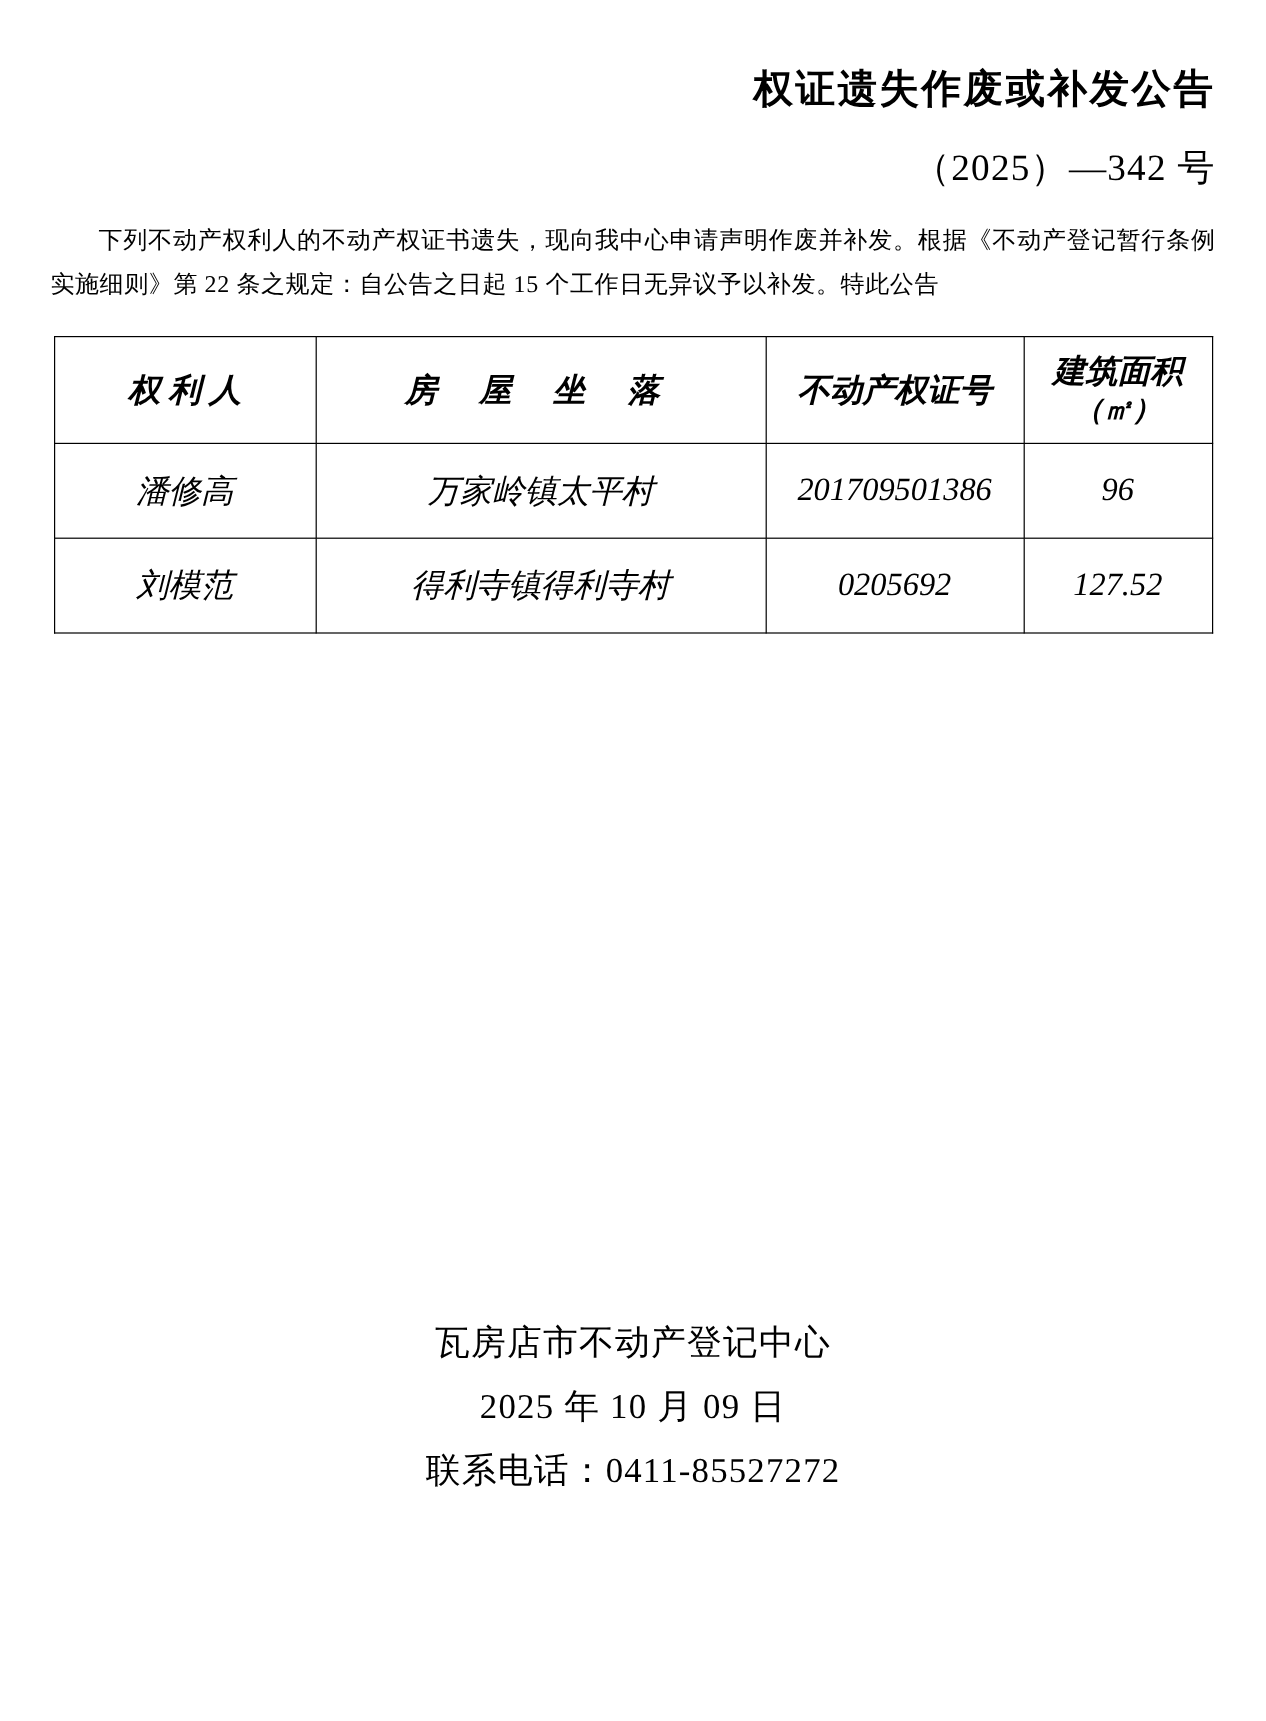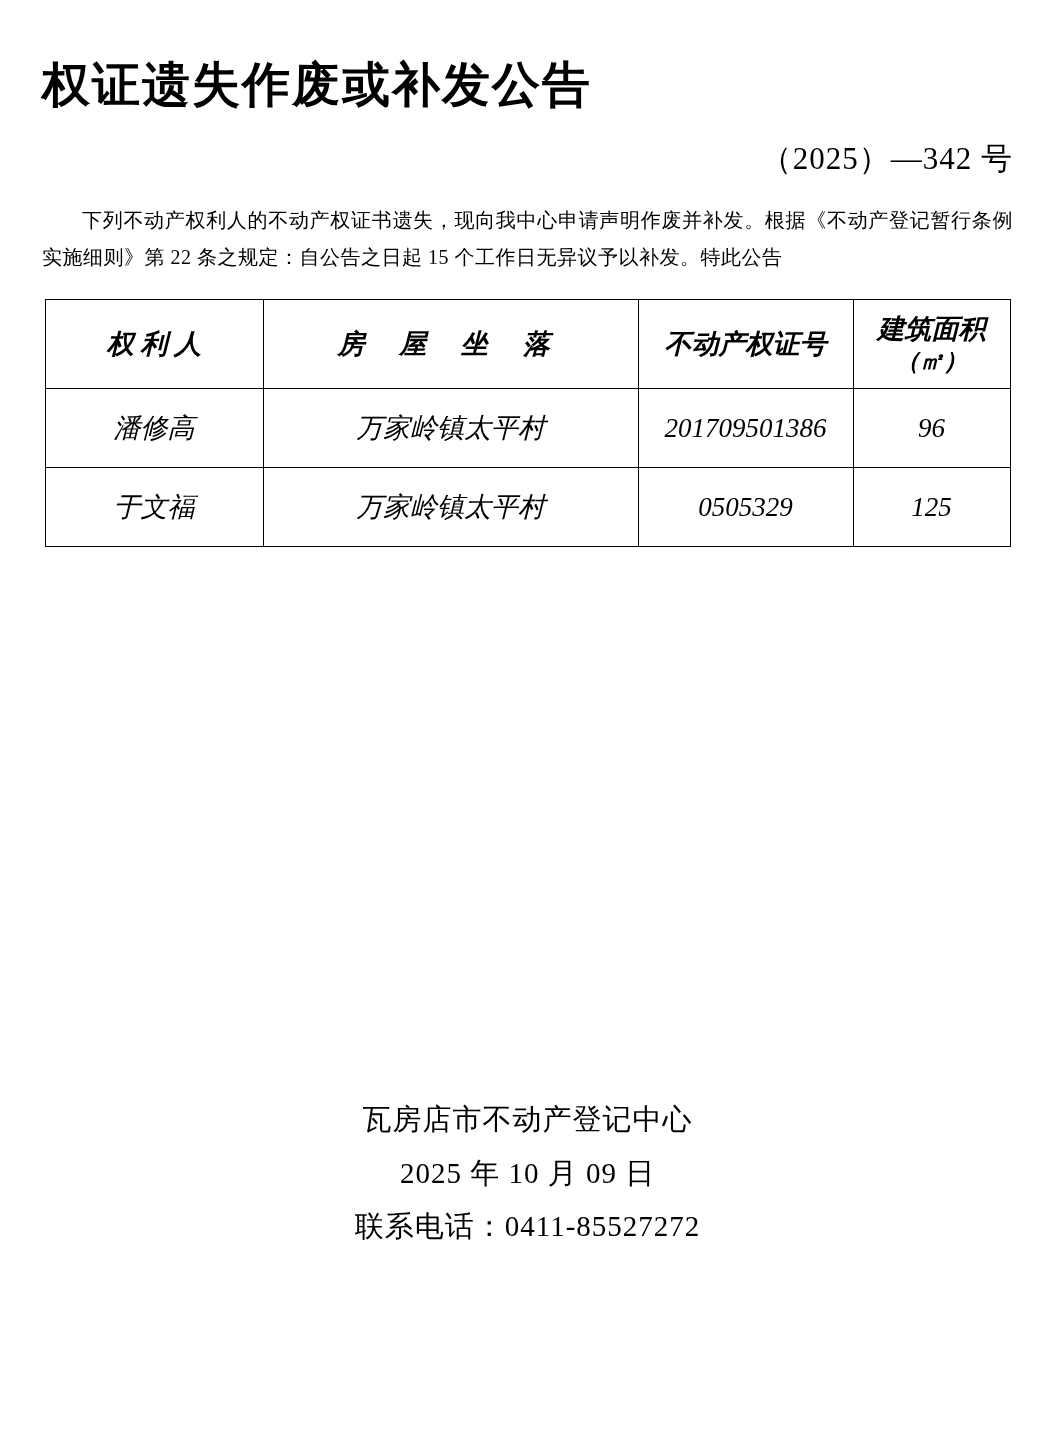--- a/index.html
+++ b/index.html
@@ -16,22 +16,22 @@
     overflow: hidden;
   }
   .page {
     width: 1055px;
     height: 1434px;
     box-sizing: border-box;
     padding: 40px 42px 0 42px;
     position: relative;
   }
   .doc-title {
-    text-align: left;
-    font-size: 48px;
+    text-align: right;
+    font-size: 33px;
     font-weight: bold;
     letter-spacing: 2px;
     margin: 14px 0 0 0;
     line-height: 1.3;
   }
   .doc-number {
     text-align: right;
     font-size: 31px;
     margin: 22px 0 0 0;
     letter-spacing: 1px;
@@ -123,24 +123,24 @@
       </tr>
     </thead>
     <tbody>
       <tr>
         <td>潘修高</td>
         <td>万家岭镇太平村</td>
         <td>201709501386</td>
         <td>96</td>
       </tr>
       <tr>
-        <td>于文福</td>
-        <td>万家岭镇太平村</td>
-        <td>0505329</td>
-        <td>125</td>
+        <td>刘模范</td>
+        <td>得利寺镇得利寺村</td>
+        <td>0205692</td>
+        <td>127.52</td>
       </tr>
     </tbody>
   </table>
 
   <div class="footer">
     <div>瓦房店市不动产登记中心</div>
     <div>2025 年 10 月 09 日</div>
     <div>联系电话：0411-85527272</div>
   </div>
 

